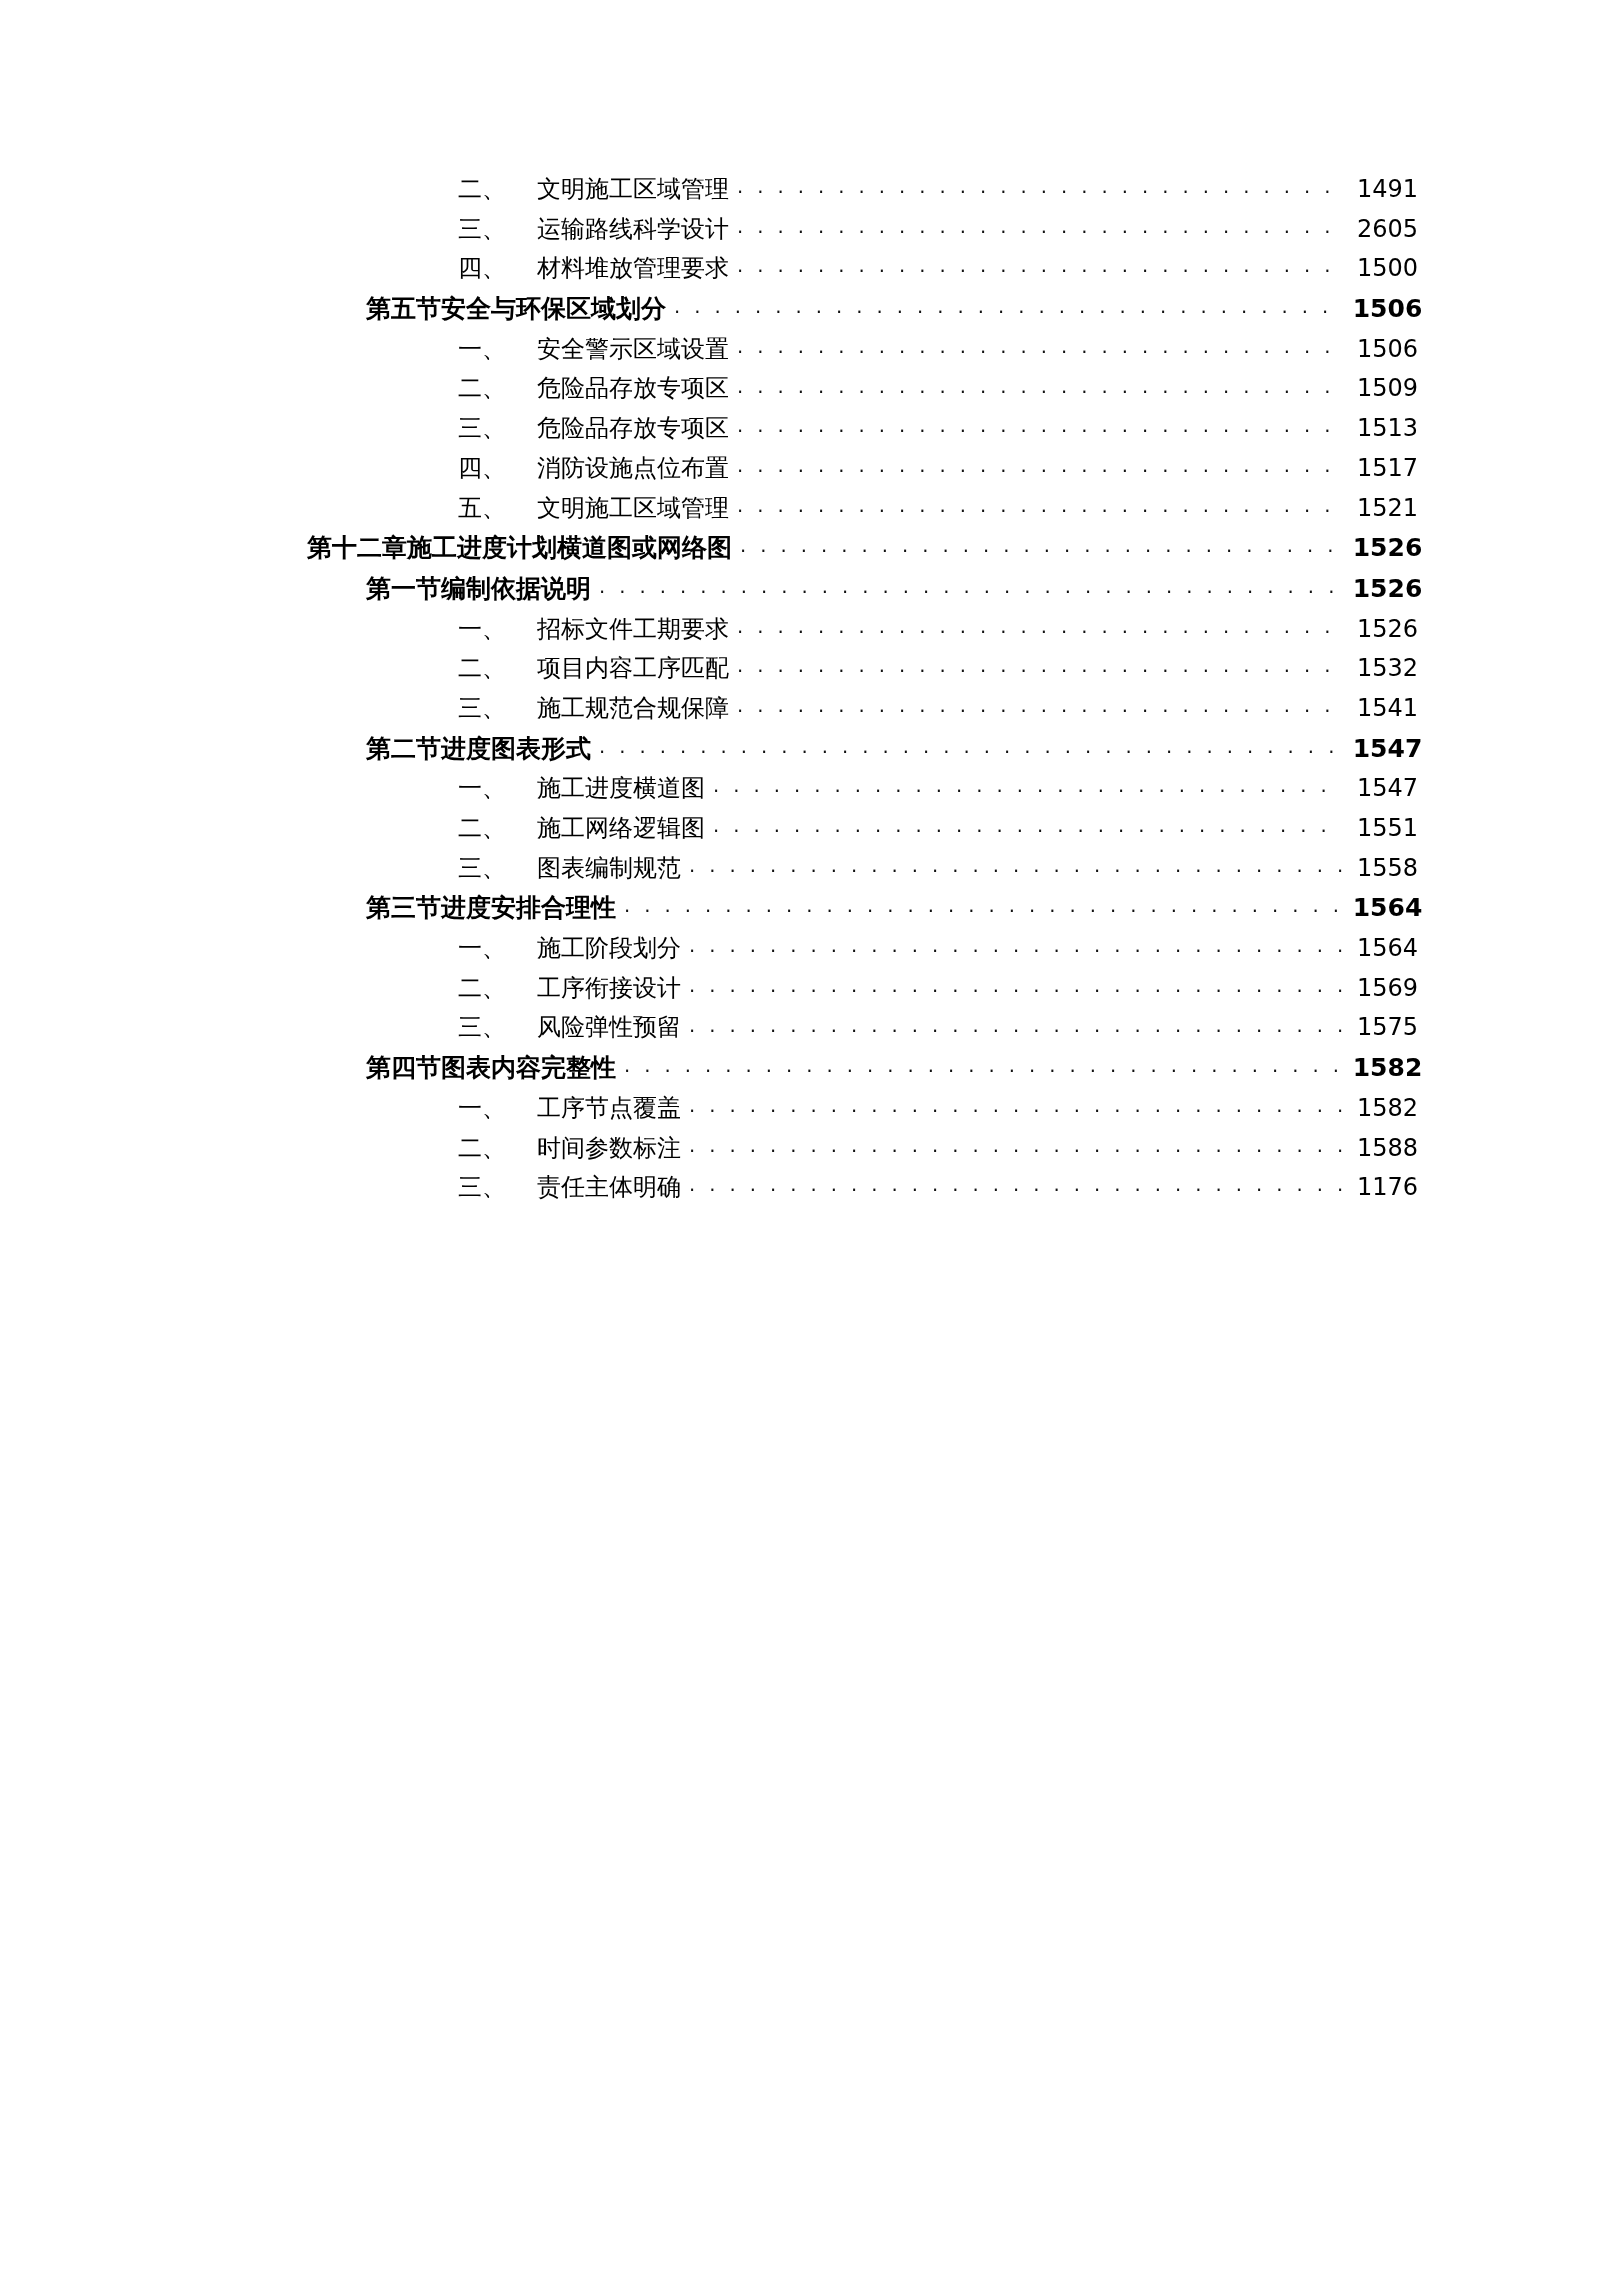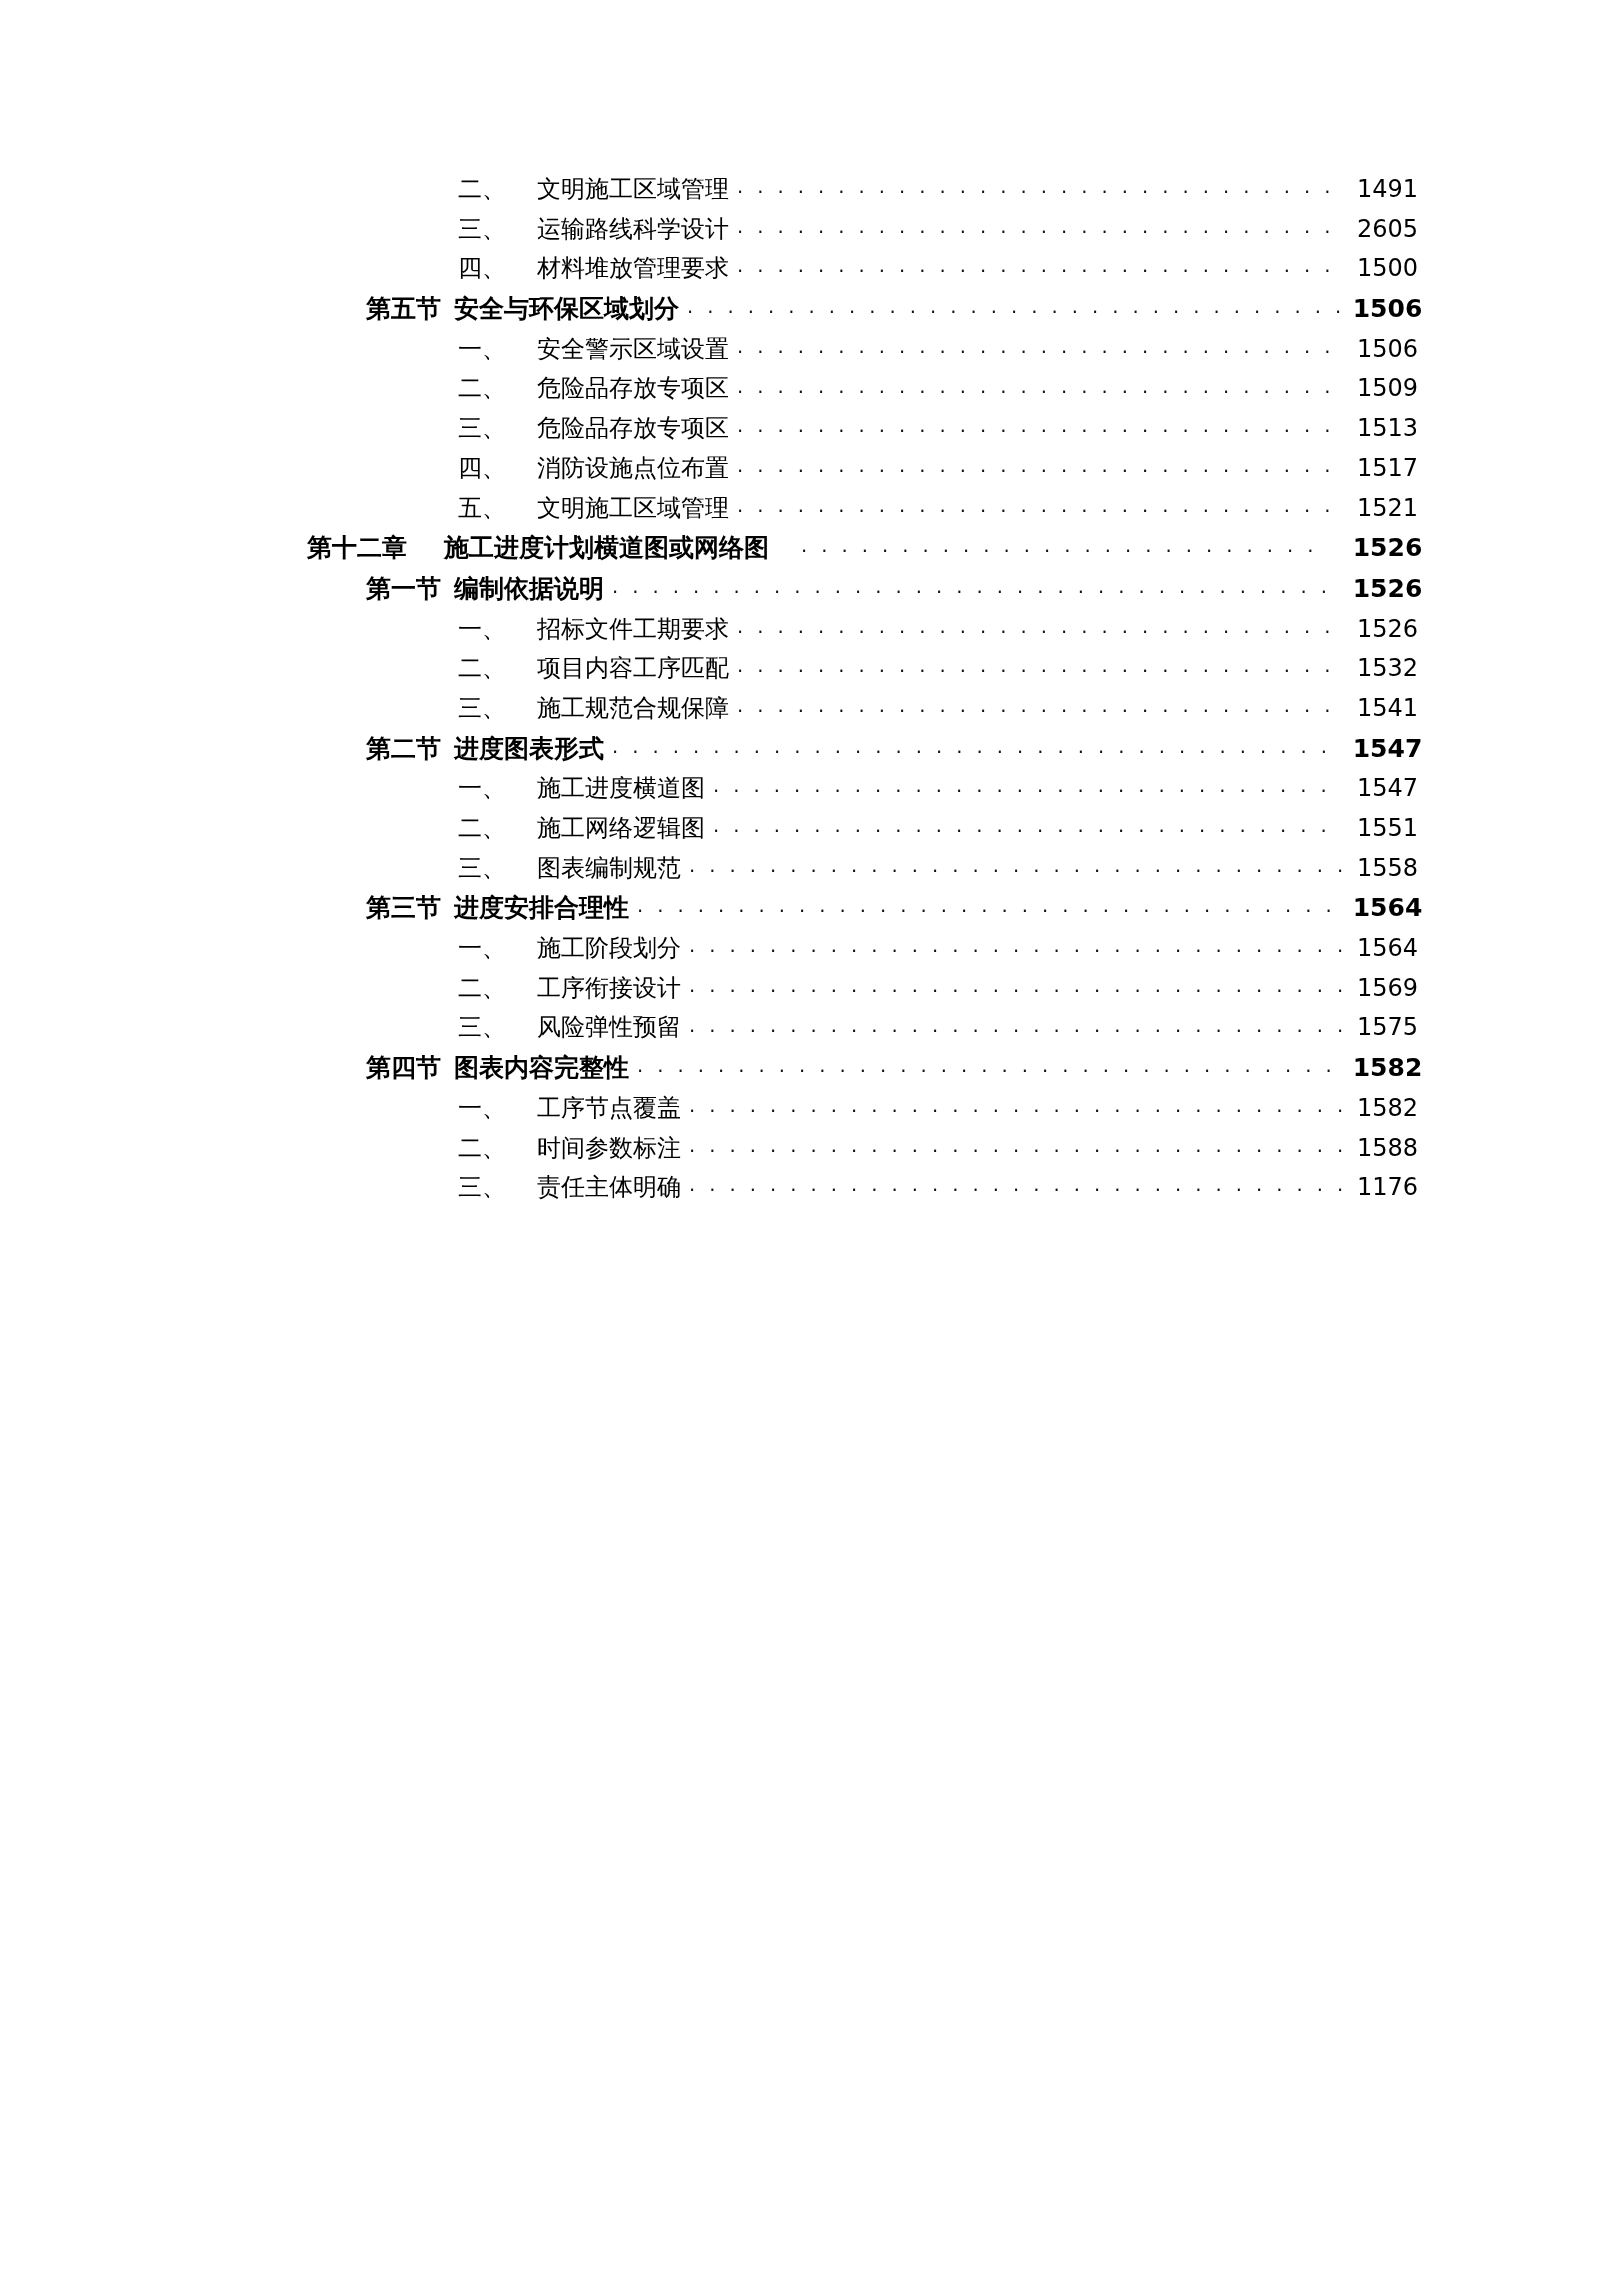--- a/index.html
+++ b/index.html
@@ -41,42 +41,42 @@
   }
   .entry-title {
     white-space: nowrap;
     flex: 0 0 auto;
   }
   .lvl-item .entry-num {
     width: 79px;
   }
   .lvl-chapter .entry-num,
   .lvl-section .entry-num {
-    margin-right: 13px;
+    margin-right: 0;
   }
   .leader {
     flex: 1 1 auto;
     overflow: hidden;
     white-space: nowrap;
     margin: 0 6.5px 0 7.9px;
     position: relative;
     top: -3.9px;
     letter-spacing: 3.9px;
     font-size: 19.6px;
     color: #111;
   }
   .entry-page {
     flex: 0 0 auto;
     white-space: nowrap;
     text-align: center;
     min-width: 79px;
   }
   
   .toc-entry { font-size: 24px; }
-  .lvl-chapter { font-weight: bold; font-size: 25px; gap: 24px; }
+  .lvl-chapter { font-weight: bold; font-size: 25px; }
   .lvl-section { font-weight: bold; font-size: 25px; }
   .lvl-item { font-weight: normal; font-size: 24px; }
   .lvl-chapter .leader,
   .lvl-section .leader { font-weight: normal; }
 </style>
 </head>
 <body>
 
 <div class="page">
   <div class="toc" id="toc">

